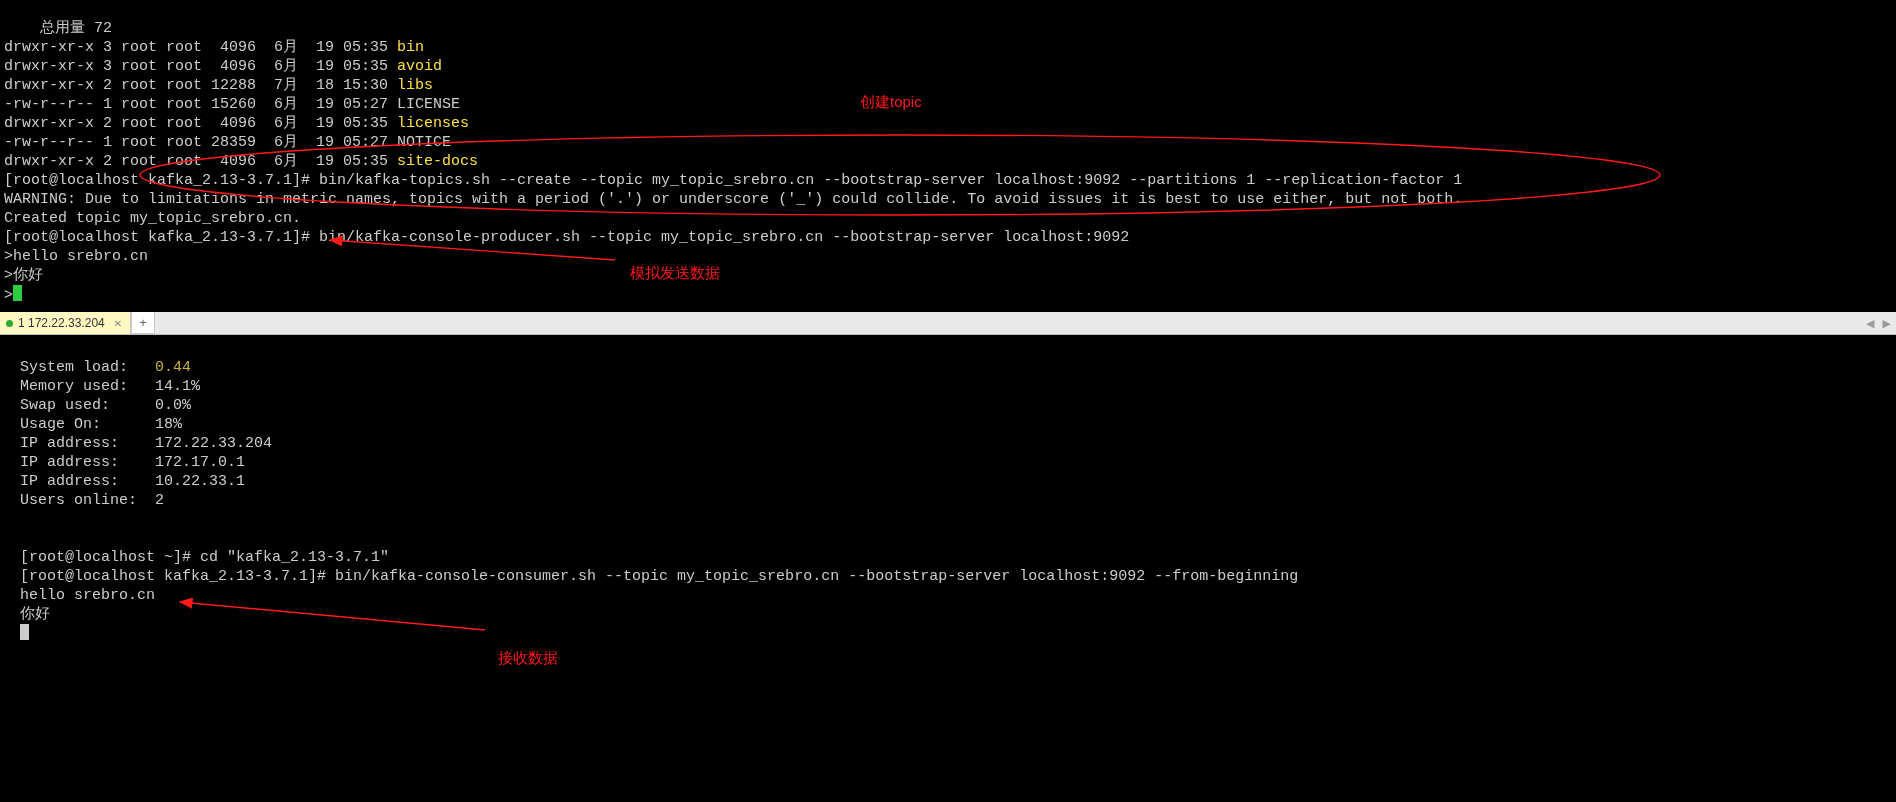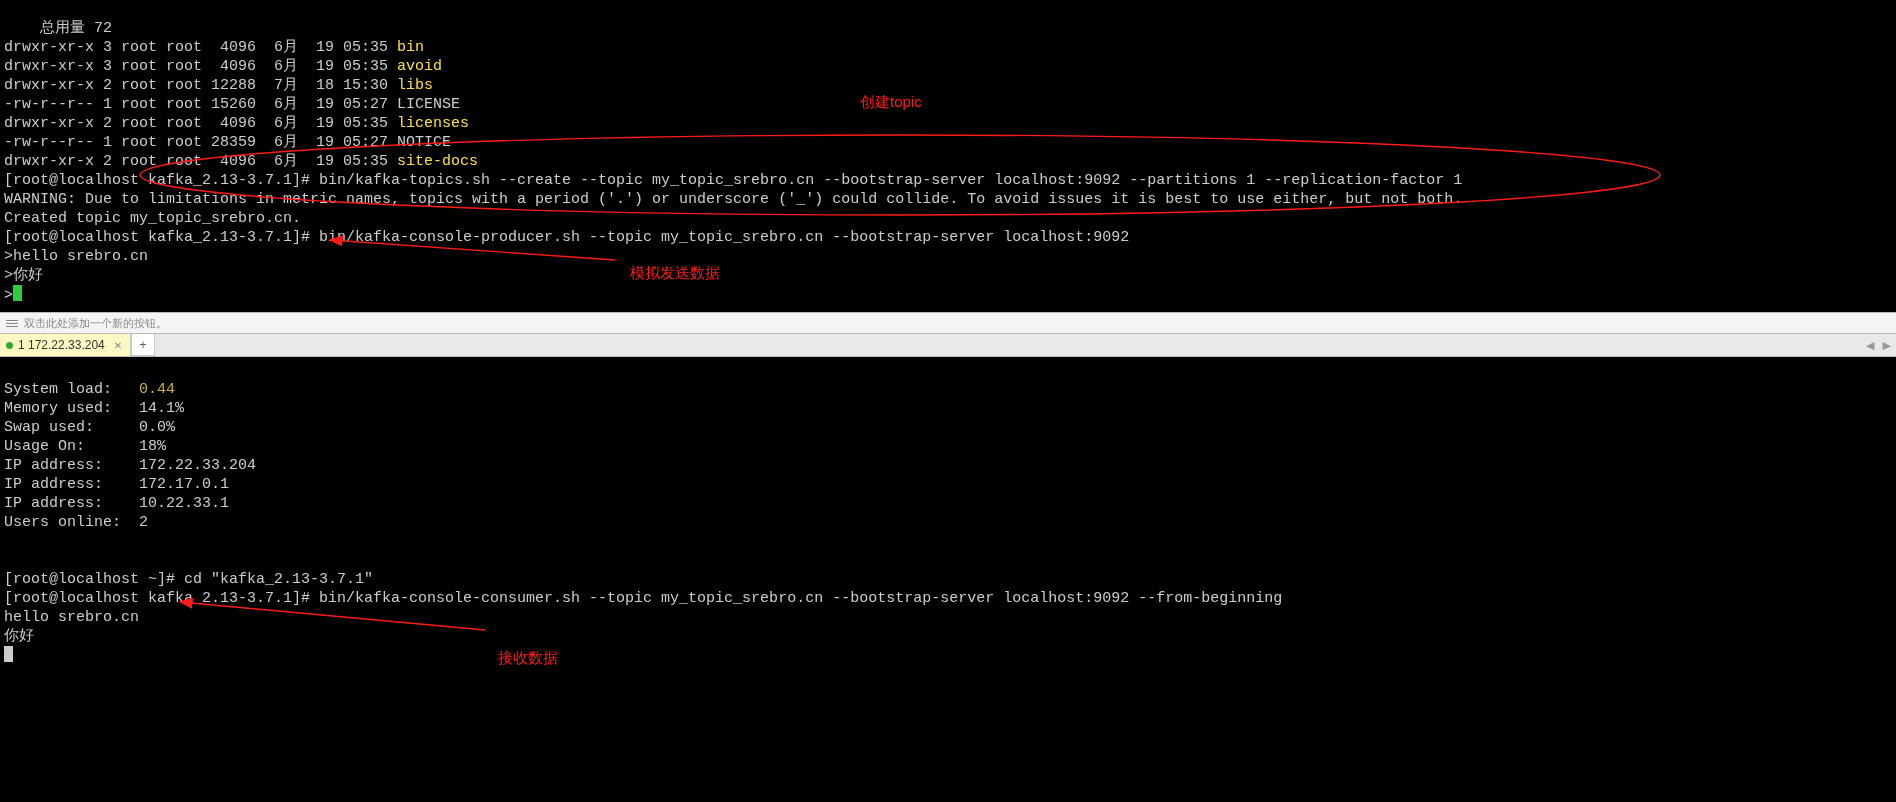--- a/index.html
+++ b/index.html
@@ -1,18 +1,18 @@
 <!DOCTYPE html>
 <html><head>
 <meta charset="utf-8">
 <style>
   html,body{margin:0;padding:0;background:#000;width:1896px;height:802px;overflow:hidden;font-family:"Consolas","Courier New",monospace;font-size:15px;line-height:19px}
   .term{white-space:pre;color:#ccc;background:#000}
   .top-pane{padding:0 4px 4px 4px}
-  .bottom-pane{padding:4px 4px 0 4px}
+  .bottom-pane{padding:4px 4px 0 20px}
   .blue{color:#fde047}
   .yellow{color:#c9b23d}
   .cursor{display:inline-block;width:9px;height:16px;background:#2ecc40;vertical-align:-2px}
   .cursor2{display:inline-block;width:9px;height:16px;background:#ccc;vertical-align:-2px}
   .toolbar{height:20px;background:#f4f4f4;border-top:1px solid #bbb;border-bottom:1px solid #bbb;font-family:Tahoma,Arial,sans-serif;font-size:11px;color:#888;display:flex;align-items:center}
   .toolbar .burger{display:inline-flex;flex-direction:column;justify-content:center;gap:2px;width:12px;height:12px;margin:0 6px}
   .toolbar .burger span{display:block;height:1px;background:#888}
   .tabbar{height:22px;background:#e9e9e9;border-bottom:1px solid #bbb;font-family:Tahoma,Arial,sans-serif;font-size:12px;color:#333;display:flex;align-items:stretch;position:relative}
   .tab{display:flex;align-items:center;padding:0 8px 0 6px;background:#fef9c3;border-right:1px solid #c8c8c8;gap:5px;min-width:100px}
   .tab .dot{width:7px;height:7px;border-radius:50%;background:#2faa2f}
@@ -55,28 +55,20 @@
     <defs>
         <marker id="ah1" markerWidth="10" markerHeight="8" refX="9" refY="4" orient="auto">
           <path d="M0,0 L10,4 L0,8 Z" fill="#ff1a1a"></path>
         </marker>
       </defs>
     <line x1="615" y1="30" x2="330" y2="10" stroke="#ff1a1a" stroke-width="1.4" marker-end="url(#ah1)"></line>
   </svg>
   <div class="annot" style="left:630px;top:263px">模拟发送数据</div>
 
   <div style="position:absolute;left:0;right:0;top:312px">
-    <div class="toolbar">
-      <span class="burger">
-          <span></span>
-          <span></span>
-          <span></span>
-        </span>
-      <span>双击此处添加一个新的按钮。</span>
-    </div>
     <div class="tabbar">
       <div class="tab">
         <span class="dot"></span>
         <span>1 172.22.33.204</span>
         <span class="x">✕</span>
       </div>
       <div class="addtab">
           <span>+</span>
         </div>
       <div class="scroll">

